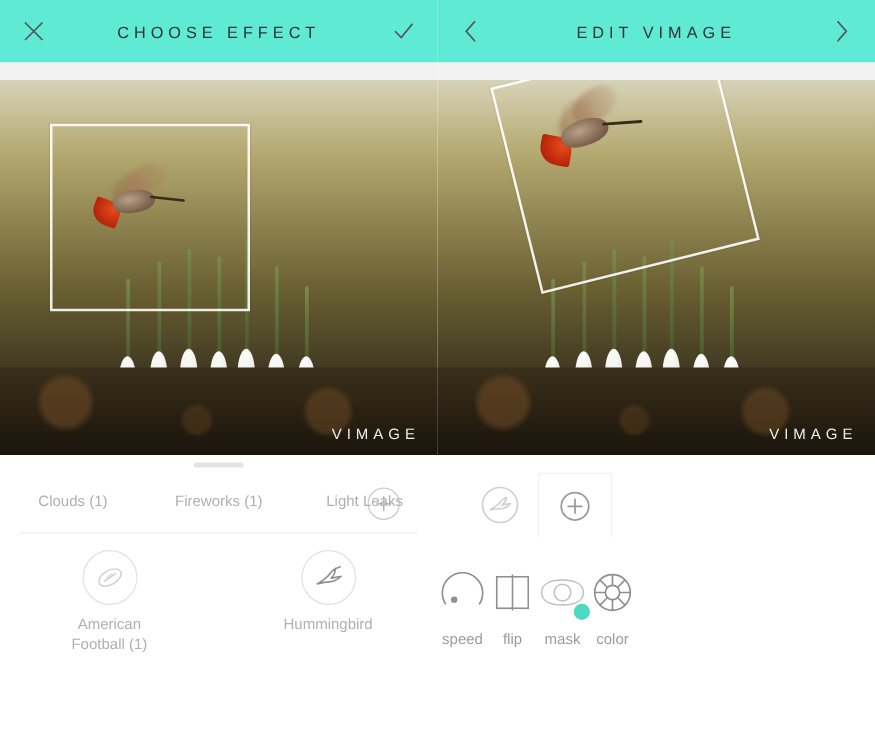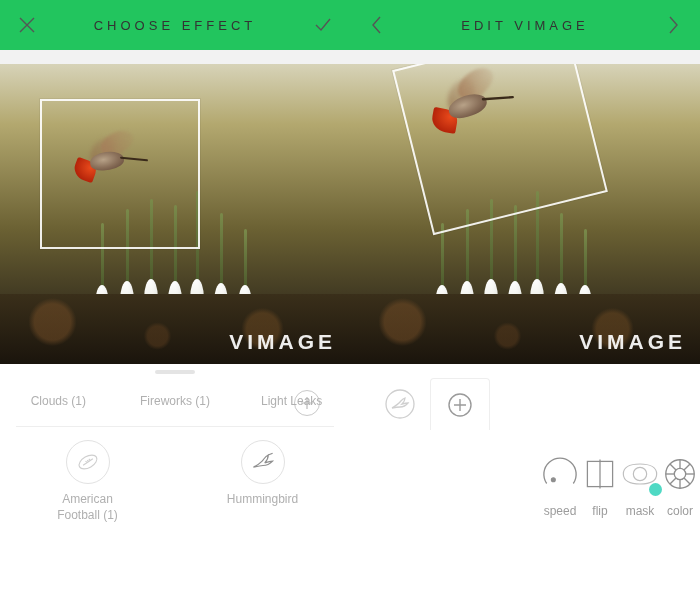--- a/index.html
+++ b/index.html
@@ -22,21 +22,21 @@
     display: flex;
     flex-direction: column;
     position: relative;
   }
   
   .hdr {
     height: 50px;
     display: flex;
     align-items: center;
     padding: 0 14px;
-    background: #22c55e;
+    background: #5eead4;
   }
   .hdr-title {
     flex: 1;
     text-align: center;
     letter-spacing: 4px;
     font-size: 13px;
     font-weight: 500;
     color: #333;
   }
   .hdr-btn {
@@ -93,22 +93,22 @@
       radial-gradient(circle at 45% 60%, rgba(90,60,30,0.5) 0 5%, transparent 7%),
       radial-gradient(circle at 75% 50%, rgba(110,75,35,0.5) 0 6%, transparent 8%),
       linear-gradient(180deg,#3a2f1a,#1a140c);
   }
   .watermark {
     position: absolute;
     right: 14px;
     bottom: 10px;
     color: rgba(255,255,255,0.92);
     letter-spacing: 4px;
-    font-size: 21px;
-    font-weight: 700;
+    font-size: 12px;
+    font-weight: 400;
   }
   .selbox {
     position: absolute;
     border: 2px solid rgba(255,255,255,0.9);
     box-shadow: 0 0 0 1px rgba(0,0,0,0.05);
   }
   .box-left { left: 40px; top: 35px; width: 160px; height: 150px; }
   .box-right { left: 60px; top: -18px; width: 180px; height: 170px; transform: rotate(-14deg); }
   
   .bird {
@@ -232,21 +232,21 @@
     border:1px solid #eee;
     border-bottom:none;
     border-radius:4px 4px 0 0;
     background:#fff;
     color:#777;
   }
   .tools {
     position:absolute;
     top: 90px; left:0; right:0;
     display:flex;
-    justify-content:flex-end;
+    justify-content:flex-start;
   }
   .tool {
     display:flex;
     flex-direction:column;
     align-items:center;
     gap:10px;
     font-size:12px;
     color:#9c9c9c;
   }
   .tool .ico { width:40px; height:40px; display:flex;align-items:center;justify-content:center; }

